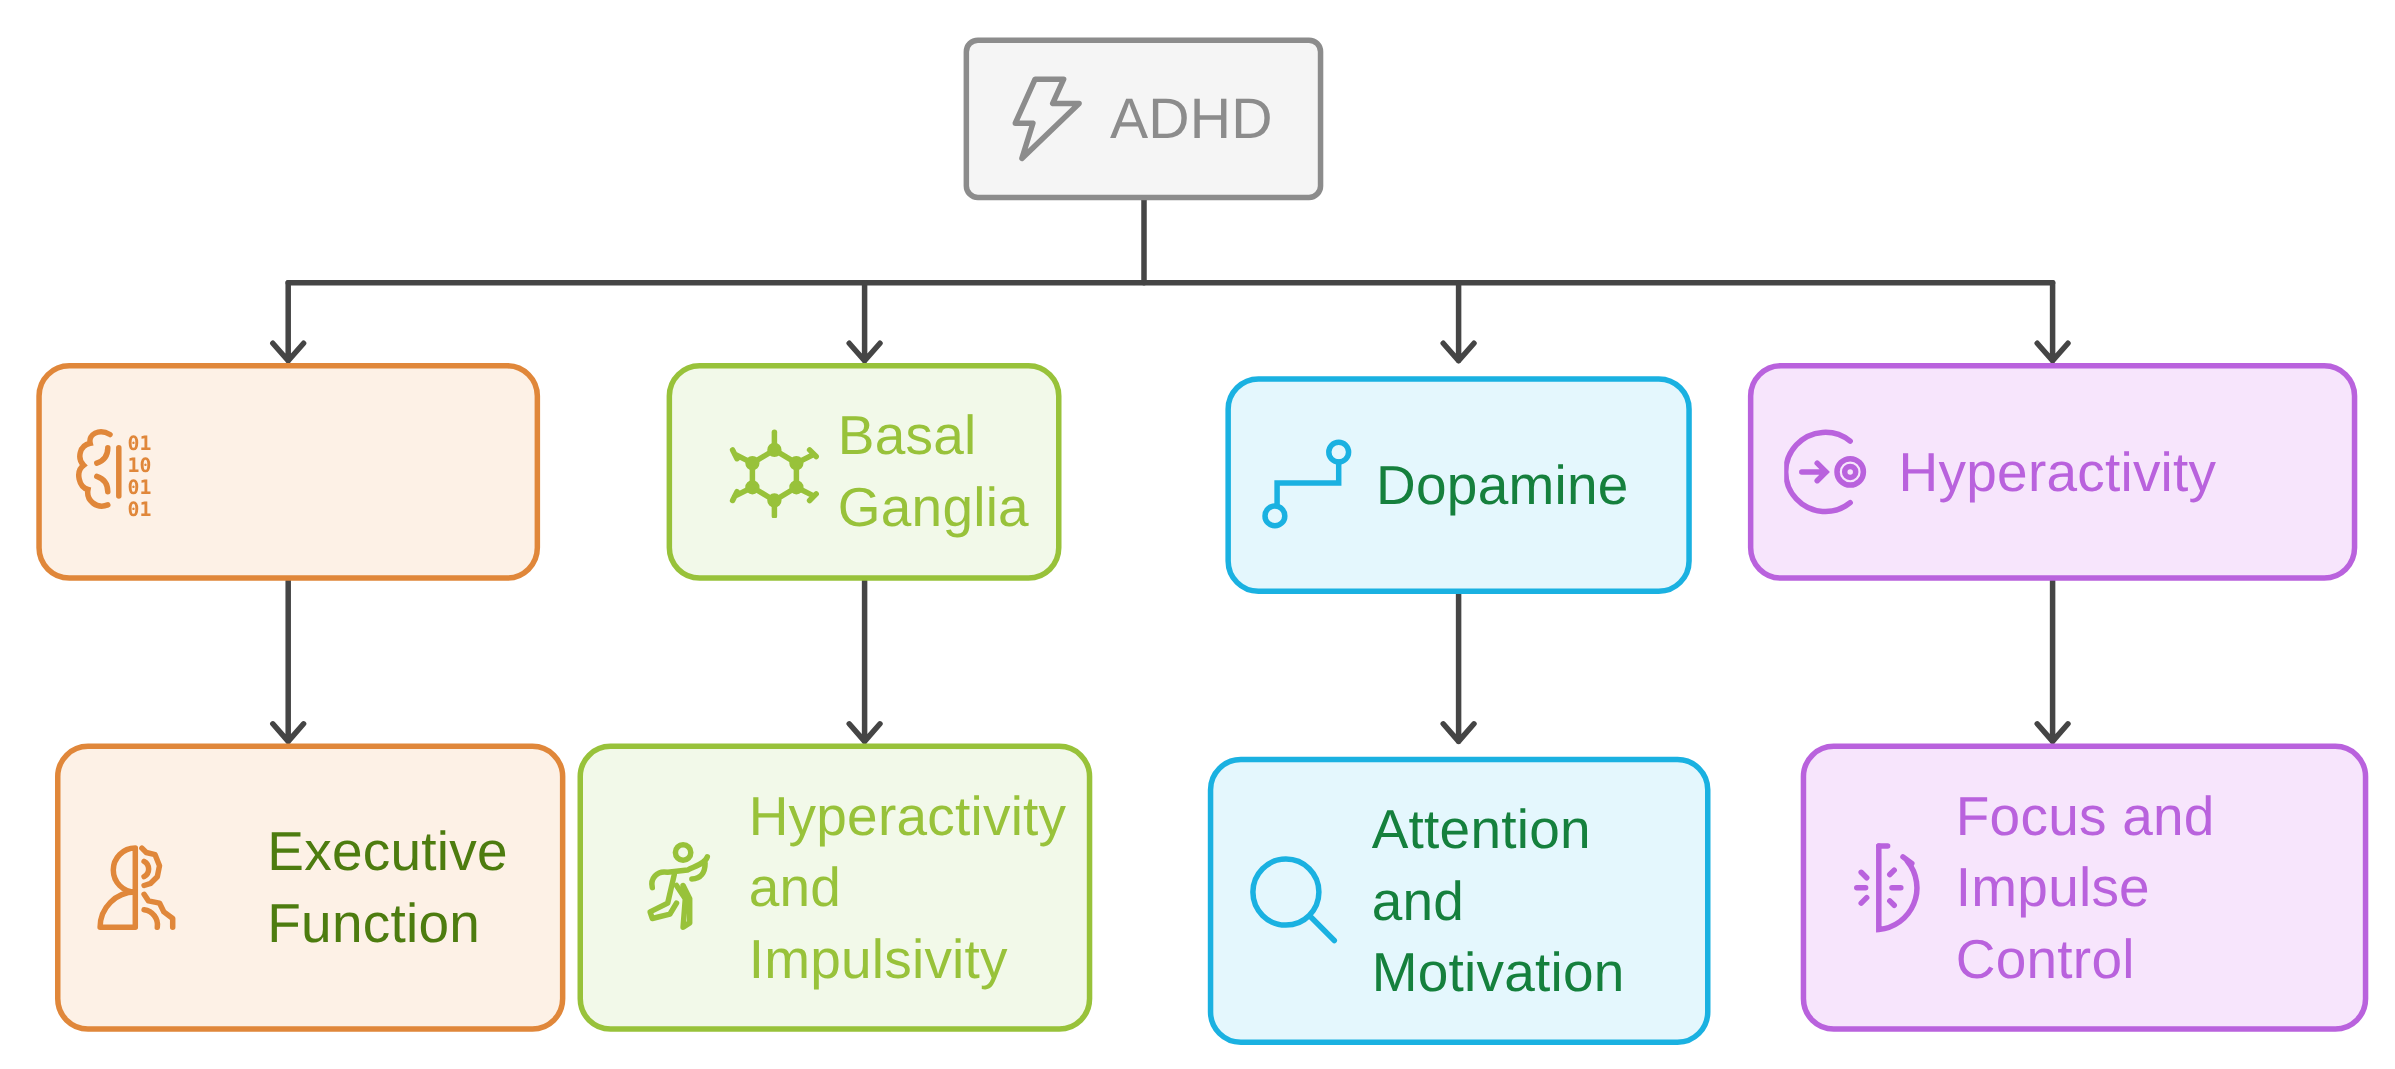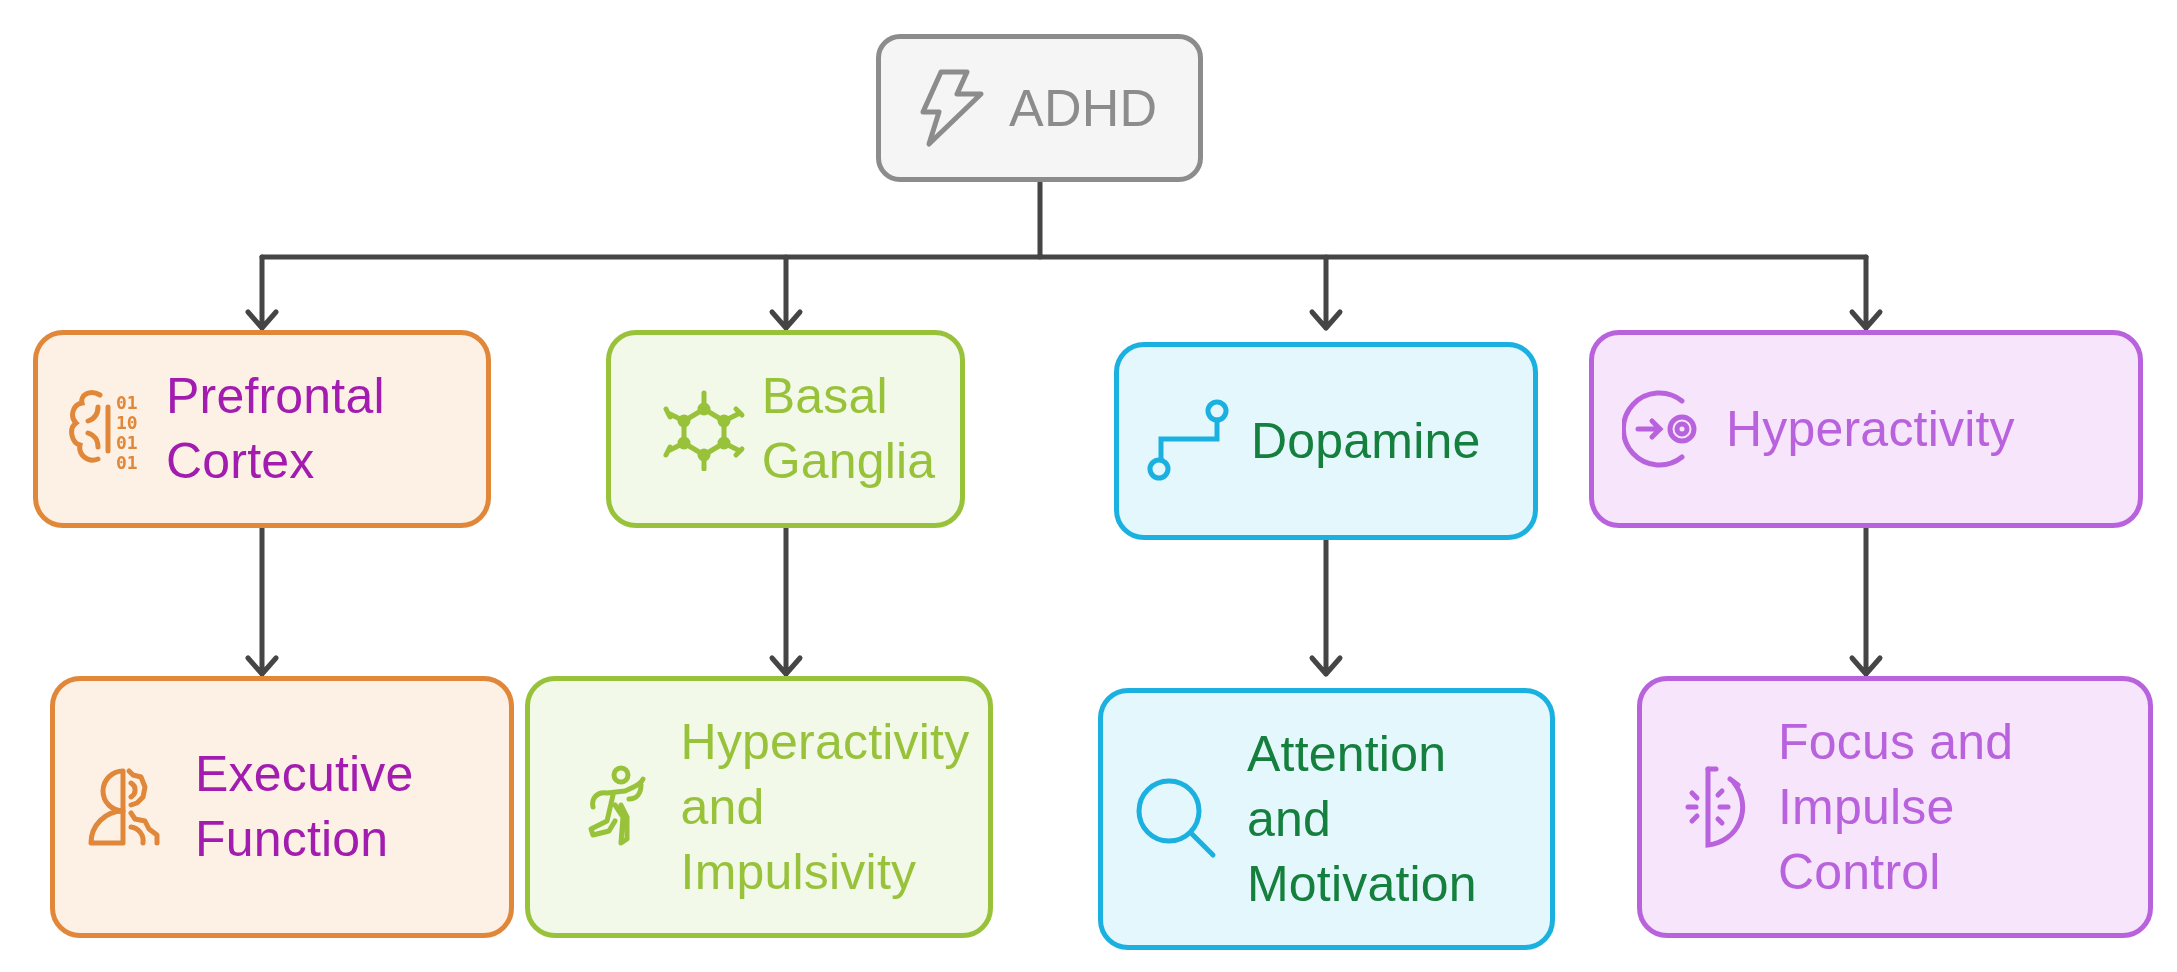--- a/index.html
+++ b/index.html
@@ -5,25 +5,25 @@
     html, body { margin: 0; padding: 0; background: #ffffff; }
     body { width: 2177px; height: 972px; position: relative; overflow: hidden;
            font-family: "Liberation Sans", "DejaVu Sans", sans-serif; }
     #connectors { position: absolute; left: 0; top: 0; width: 2177px; height: 972px; }
     .node { position: absolute; box-sizing: border-box; border-width: 5px; border-style: solid;
             border-radius: 30px; display: flex; align-items: center; }
     .node .icon { flex: 0 0 auto; display: flex; align-items: center; justify-content: center; }
     .node .icon svg { display: block; }
     .node .label { font-size: 50px; line-height: 65px; white-space: pre-line; letter-spacing: 0.2px; }
 
-    #node-root { left: 876px; top: 34px; width: 327px; height: 148px; border-color: #8c8c8c; background: #f5f5f5; border-radius: 24px; }
+    #node-root { left: 876px; top: 34px; width: 327px; height: 148px; border-color: #8c8c8c; background: #f5f5f5; border-radius: 13px; }
     #node-root .label { color: #8c8c8c; font-size: 52px; margin-left: 24px; }
     #node-root .icon { margin-left: 38px; }
 
-    .orange { border-color: #e0873a; background: #fdf1e6; color: #a21caf; }
+    .orange { border-color: #e0873a; background: #fdf1e6; color: #4d7c0f; gap: 48px; }
     .green  { border-color: #98c23a; background: #f2f9e9; color: #98c23a; justify-content: center; }
     .blue   { border-color: #1ab1e1; background: #e4f7fd; color: #15803d; margin-top: 12px; }
     .purple { border-color: #b962dd; background: #f7e5fc; color: #b962dd; }
 
     #node-prefrontal { left: 33px;  top: 330px; width: 458px; height: 198px; }
     #node-basal      { left: 606px; top: 330px; width: 359px; height: 198px; }
     #node-dopamine   { left: 1114px; top: 330px; width: 424px; height: 198px; }
     #node-norepi     { left: 1589px; top: 330px; width: 554px; height: 198px; }
 
     #node-executive  { left: 50px;   top: 676px; width: 464px; height: 262px; }
@@ -73,22 +73,20 @@
       <path d="M32 8 C22 2 12 8 14 16 C4 18 2 30 8 36 C0 42 4 56 12 58 C10 68 20 76 30 72"></path>
       <path d="M30 20 C30 28 26 32 20 34"></path>
       <path d="M20 46 C26 48 30 52 30 60"></path>
       <path d="M40 20 L40 64"></path>
       <text x="48" y="22" font-family="DejaVu Sans Mono, monospace" font-size="18" font-weight="bold" fill="#e0873a" stroke="none">01</text>
       <text x="48" y="42" font-family="DejaVu Sans Mono, monospace" font-size="18" font-weight="bold" fill="#e0873a" stroke="none">10</text>
       <text x="48" y="62" font-family="DejaVu Sans Mono, monospace" font-size="18" font-weight="bold" fill="#e0873a" stroke="none">01</text>
       <text x="48" y="82" font-family="DejaVu Sans Mono, monospace" font-size="18" font-weight="bold" fill="#e0873a" stroke="none">01</text>
     </svg>
   </span>
-  <span class="label">Prefrontal
-Cortex</span>
 </div>
 
 <div class="node green" id="node-basal">
   <span class="icon">
     <svg width="84" height="84" viewBox="0 0 84 84" fill="none" stroke="#98c23a" stroke-width="5" stroke-linecap="round">
       <circle cx="42" cy="22" r="4"></circle>
       <circle cx="62" cy="34" r="4"></circle>
       <circle cx="62" cy="56" r="4"></circle>
       <circle cx="42" cy="68" r="4"></circle>
       <circle cx="22" cy="56" r="4"></circle>

